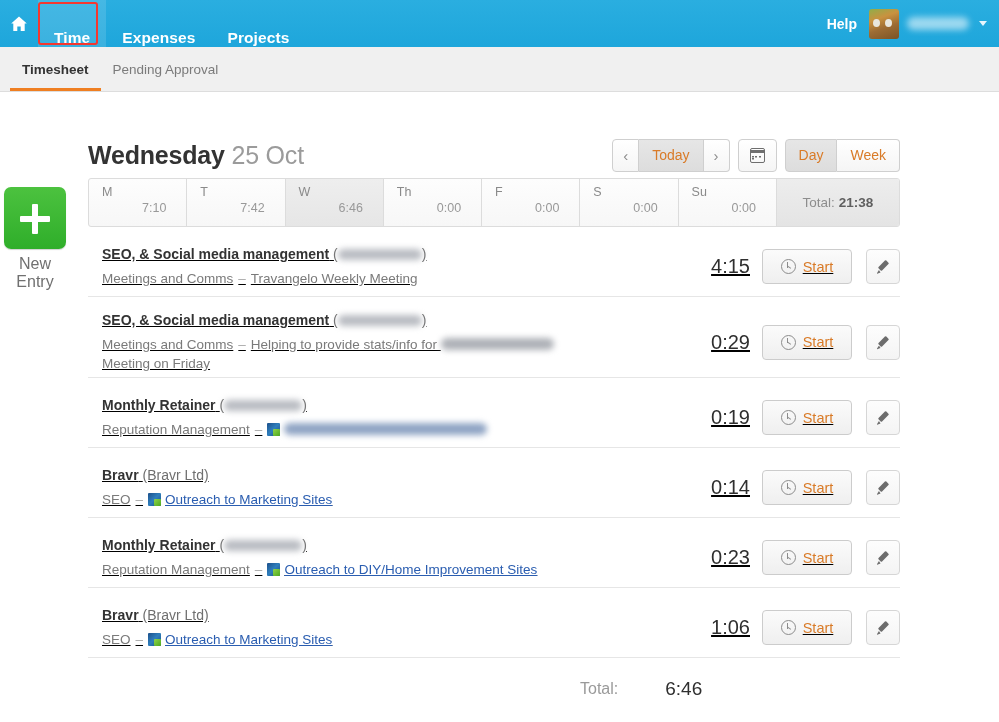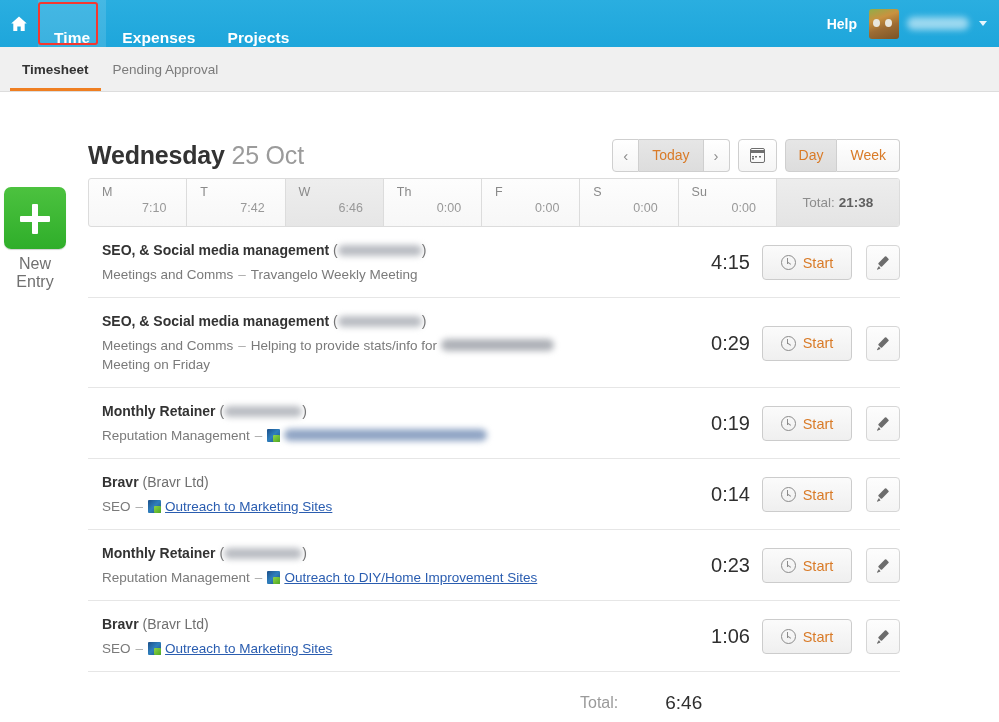--- a/index.html
+++ b/index.html
@@ -190,22 +190,23 @@
     padding: 0;
     font-size: 13.5px; color:#8d8d8d;
   }
   .day.total b { color:#5f5f5f; margin-left:4px; }
 
   
   .entries { margin-top: 0; }
   .entry {
     display:flex; align-items:center;
     border-bottom: 1px solid #e6e6e6;
-    padding: 14px 0 13px 14px;
+    padding: 14px 0 4px 14px;
     min-height: 70px;
+    text-decoration: underline;
   }
   .entry-main { flex: 1 1 auto; min-width: 0; padding-right: 10px; }
   .entry-title {
     font-size: 14px; color:#333; font-weight: bold; line-height: 19px;
     margin-bottom: 5px;
   }
   .entry-title .client { color:#6f6f6f; font-weight: normal; }
   .entry-sub { font-size: 13.5px; color:#7a7a7a; line-height: 19px; }
   .entry-sub .dash { padding: 0 5px; color:#a8a8a8; }
   .task-ico {

